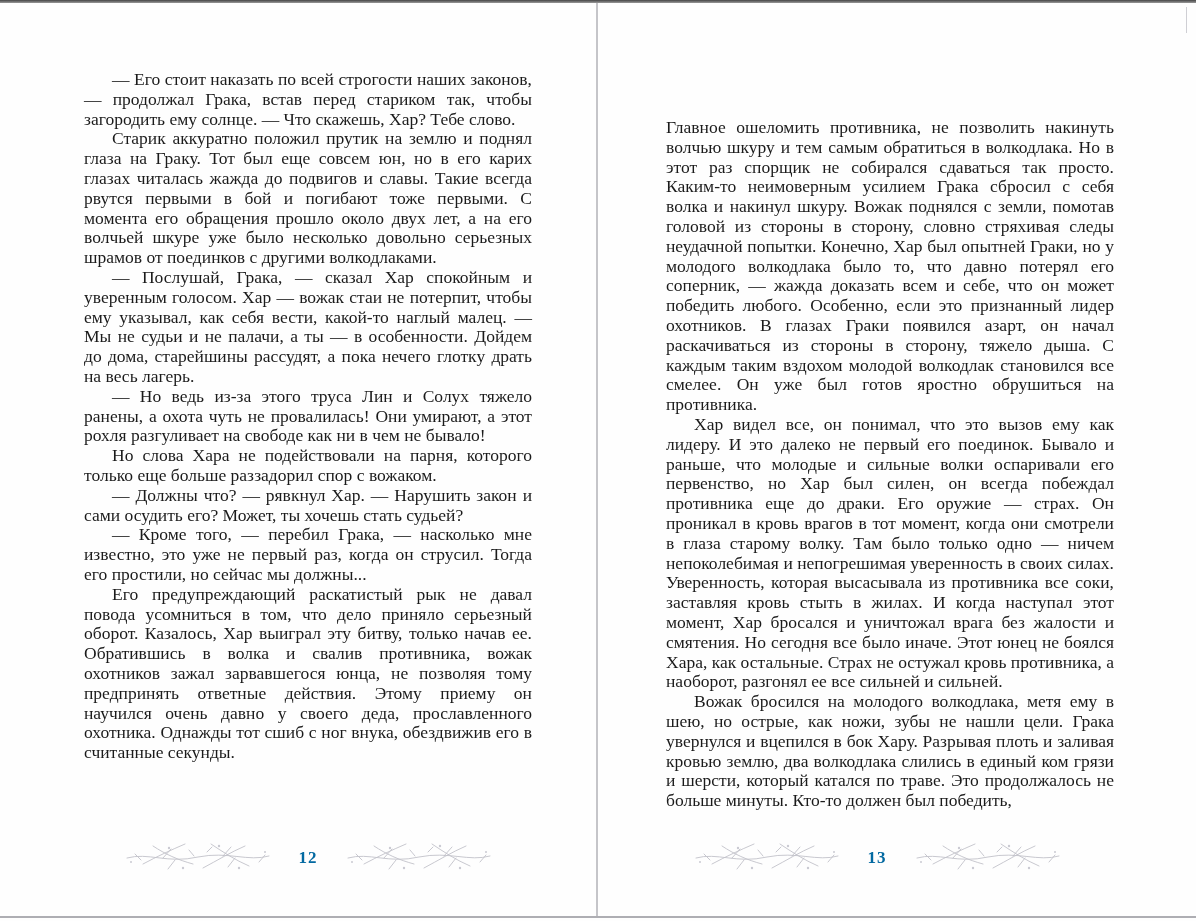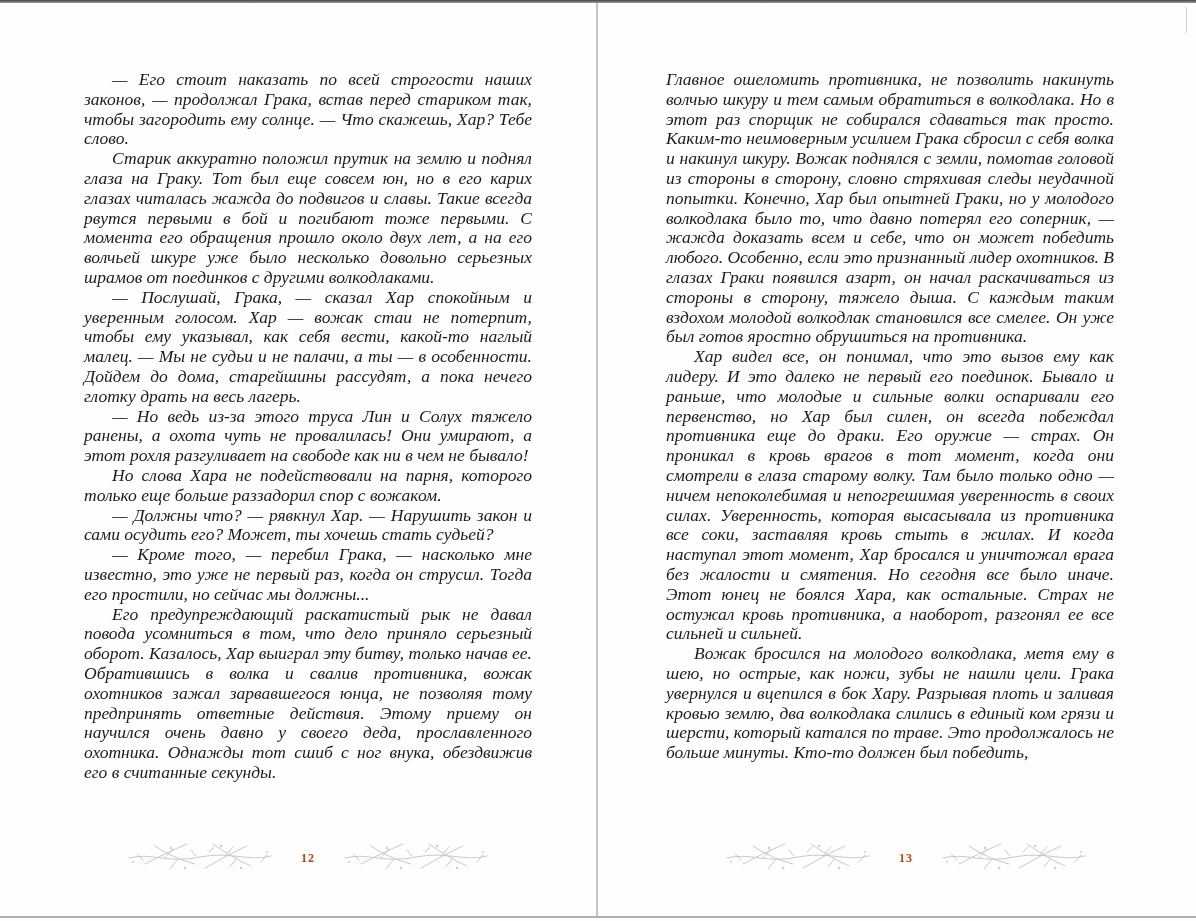--- a/index.html
+++ b/index.html
@@ -35,29 +35,29 @@
   }
   .page.left  { left: 0; }
   .page.right { left: 598px; }
   .text-block {
     position: absolute; top: 70px; left: 84px; width: 448px;
     color: #1b1b1b;
     font-size: 17.5px; line-height: 19.8px;
     text-align: justify;
   }
   .page.right .text-block { left: 68px; }
-  .text-block p { margin: 0; text-indent: 28px; font-style: italic; }
-  .text-block p.no-indent { text-indent: 0; }
+  .text-block p { margin: 0; text-indent: 28px; }
+  .text-block p.no-indent { text-indent: 0; margin-top: 48px; }
   .folio {
     position: absolute; left: 84px; width: 448px; top: 834px; height: 48px;
     display: flex; align-items: center; justify-content: center; gap: 26px;
   }
-  .page.right .folio { left: 84px; }
+  .page.right .folio { left: 55px; }
   .folio .num {
-    font-weight: bold; font-size: 12px; color: #c2410c; letter-spacing: 1px;
+    font-weight: bold; font-size: 17px; color: #0369a1; letter-spacing: 1px;
   }
   .orn { width: 150px; height: 40px; flex: 0 0 auto; }
   .defs-hidden { position: absolute; width: 0; height: 0; overflow: hidden; }
 </style>
 </head>
 <body>
 
 <svg class="defs-hidden" aria-hidden="true">
   <symbol id="orn" viewBox="0 0 150 40">
     <g stroke="#c2c2ca" fill="none" stroke-width="0.9" stroke-linecap="round">

